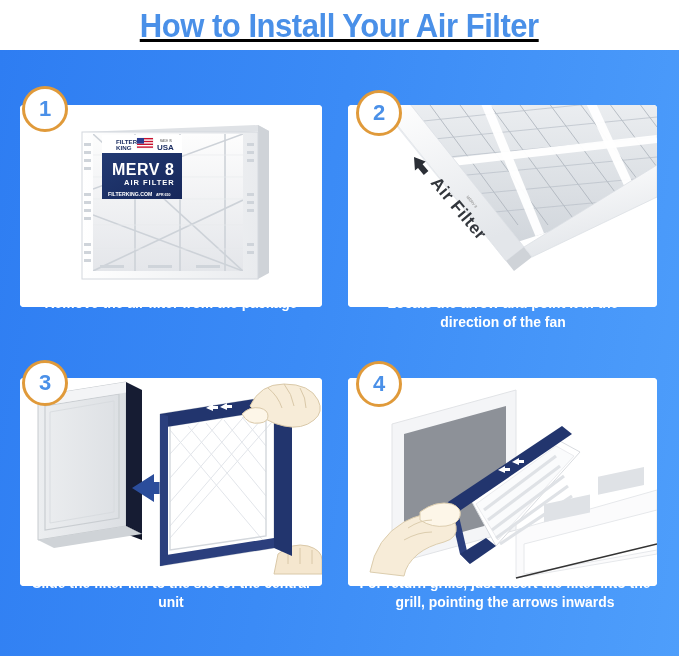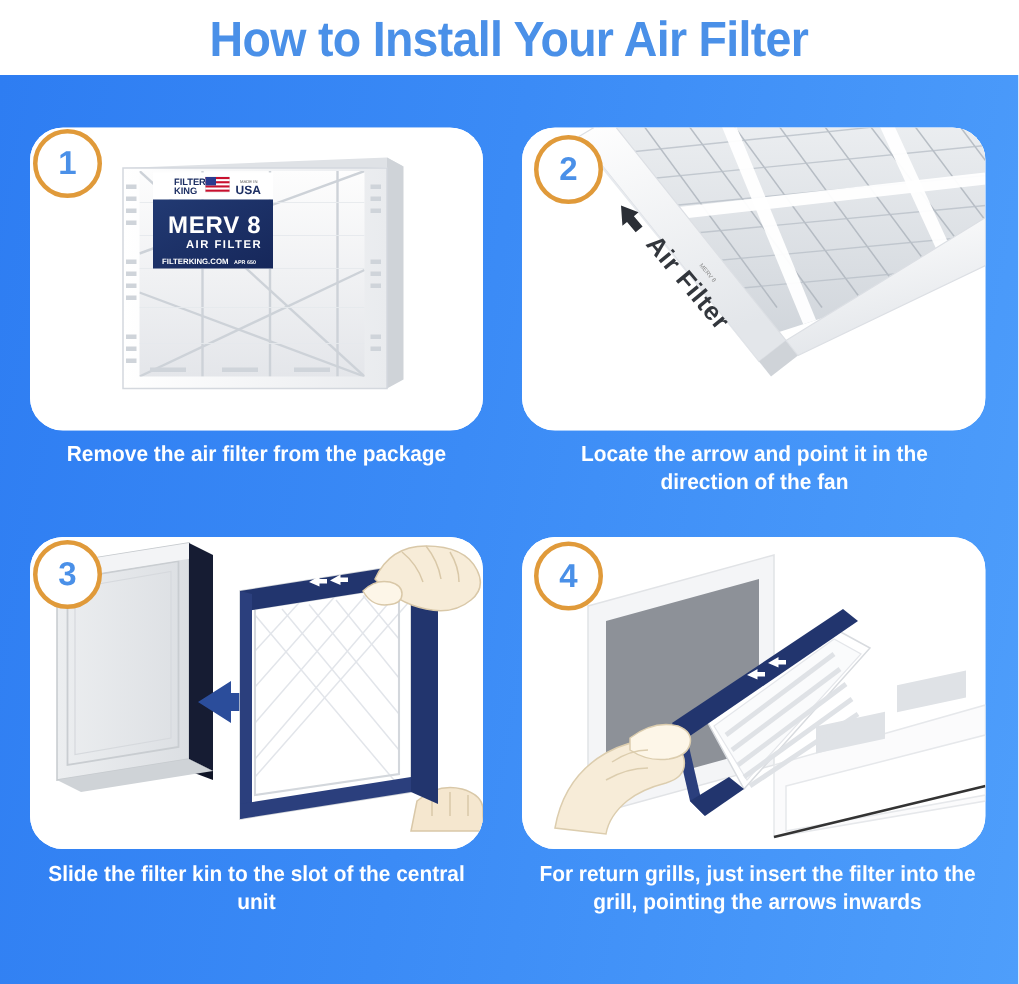--- a/index.html
+++ b/index.html
@@ -7,21 +7,21 @@
     width: 679px; height: 656px;
     font-family: "Liberation Sans", sans-serif;
     overflow: hidden;
   }
   body { position: relative; background: #ffffff; }
 
   
   #header {
     position: absolute; left: 0; top: 0; width: 679px; height: 50px;
     background: #ffffff;
-    display: flex; align-items: center; justify-content: center;
+    display: flex; align-items: center; justify-content: center; text-decoration: underline;
   }
   #page-title {
     font-size: 33px;
     font-weight: bold;
     color: #4A90E8;
     letter-spacing: -0.5px;
     transform: scaleX(0.94);
     white-space: nowrap;
     text-align: center;
     line-height: 1;
@@ -32,22 +32,23 @@
     position: absolute; left: 0; top: 50px; width: 679px; height: 606px;
     background: linear-gradient(100deg, #2E7DF2 0%, #3B8BF6 45%, #4E9EFB 100%);
   }
 
   .step {
     position: absolute;
   }
   .card {
     position: absolute;
     background: #ffffff;
-    border-radius: 22px;
+    border-radius: 4px;
     overflow: hidden;
+    margin-top: 20px;
   }
   .badge {
     position: absolute;
     width: 46px; height: 46px;
     border-radius: 50%;
     background: #ffffff;
     border: 3px solid #E09A3A;
     display: flex; align-items: center; justify-content: center;
     color: #4A90E8;
     font-size: 22px;

